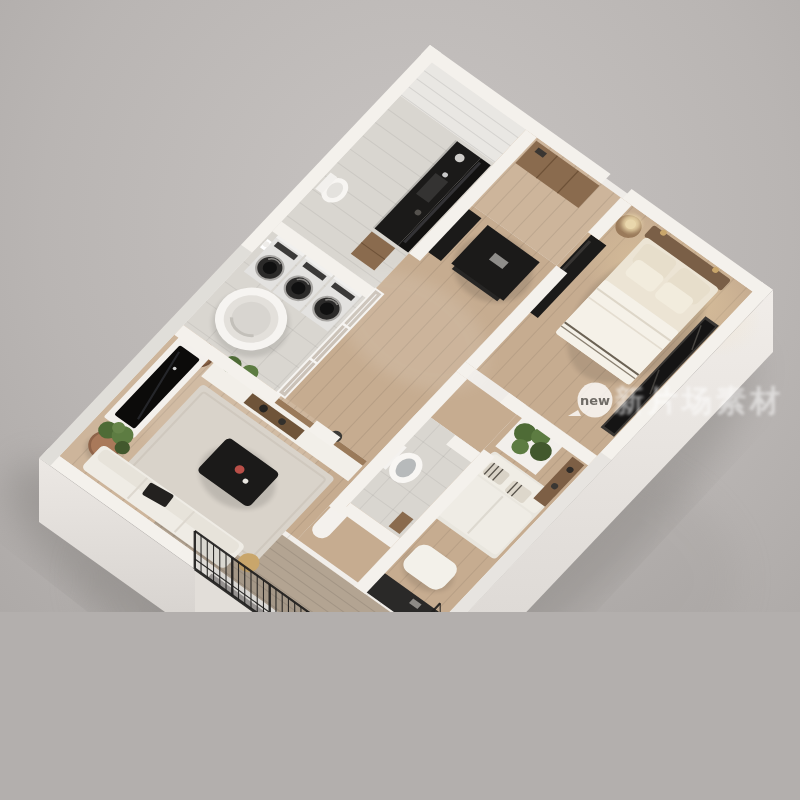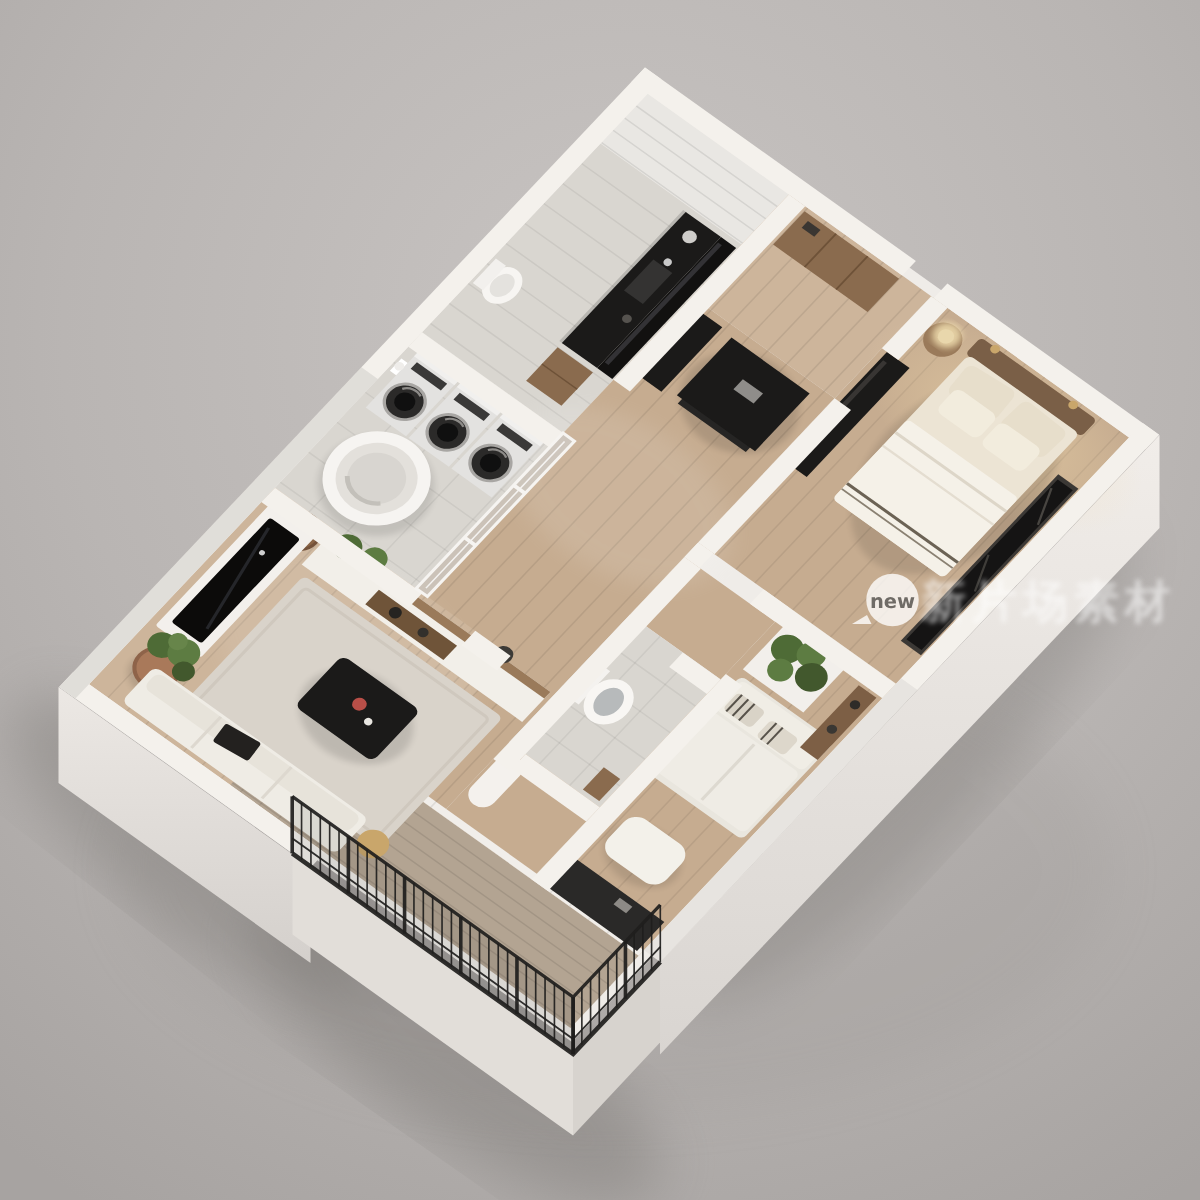--- a/index.html
+++ b/index.html
@@ -1,16 +1,16 @@
 <!DOCTYPE html>
 <html><head>
 <meta charset="utf-8">
 <style>
   html,body{margin:0;padding:0;background:#b3afad;}
-  .stage{width:800px;height:800px;position:relative;overflow:hidden;
+  .stage{width:800px;height:612px;position:relative;overflow:hidden;
          font-family:"DejaVu Sans","Liberation Sans",sans-serif;}
   svg{display:block;}
   text{font-family:"DejaVu Sans","Liberation Sans",sans-serif;}
   .wm-cjk{font-weight:bold;letter-spacing:4px;}
   .wm-new{font-weight:bold;}
 </style>
 </head>
 <body>
 
 <div class="stage">

